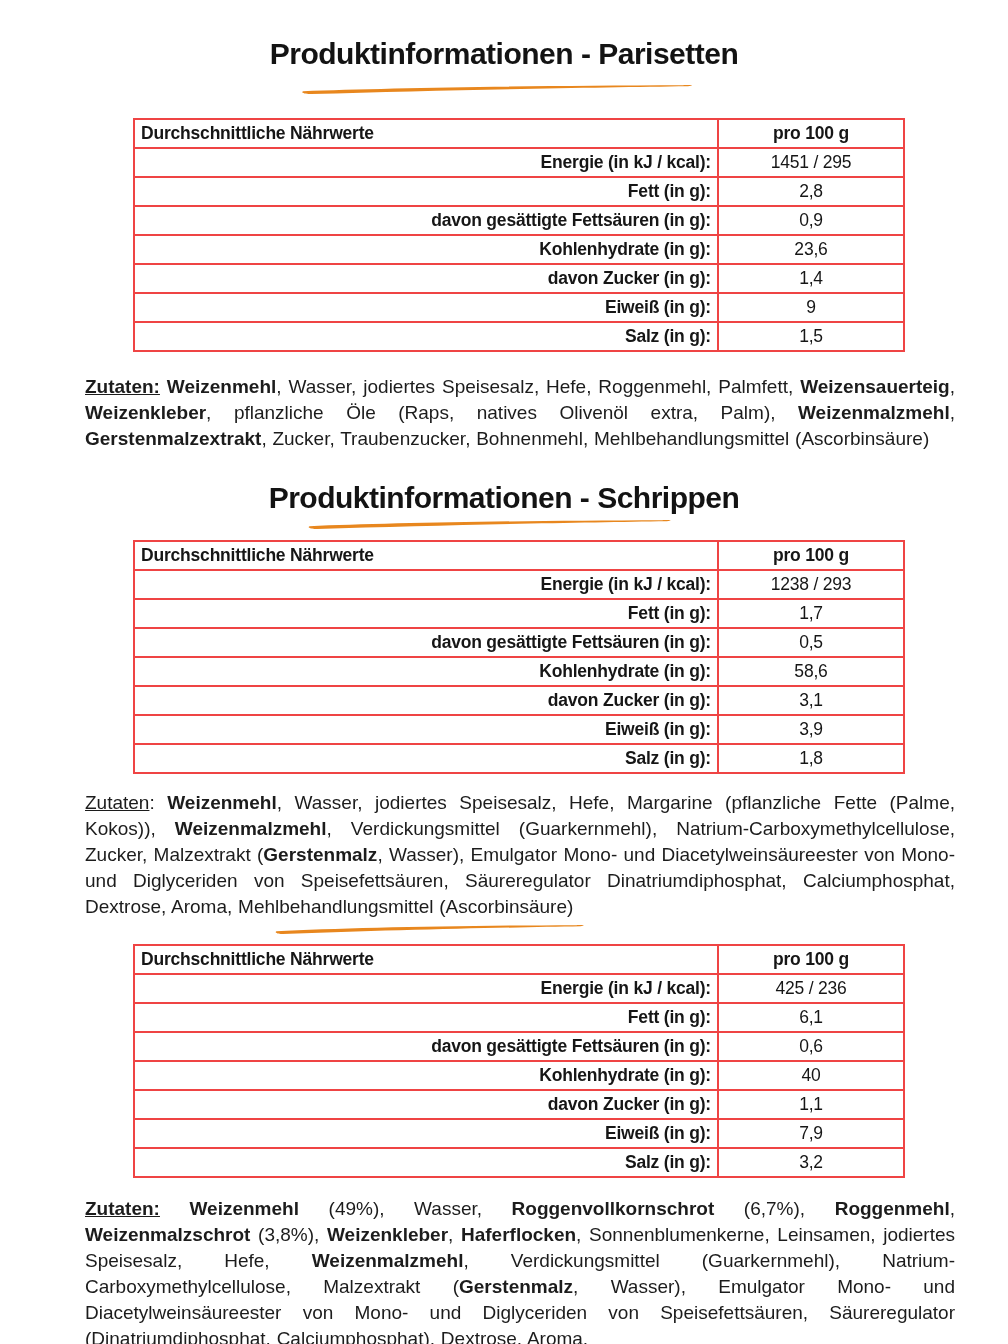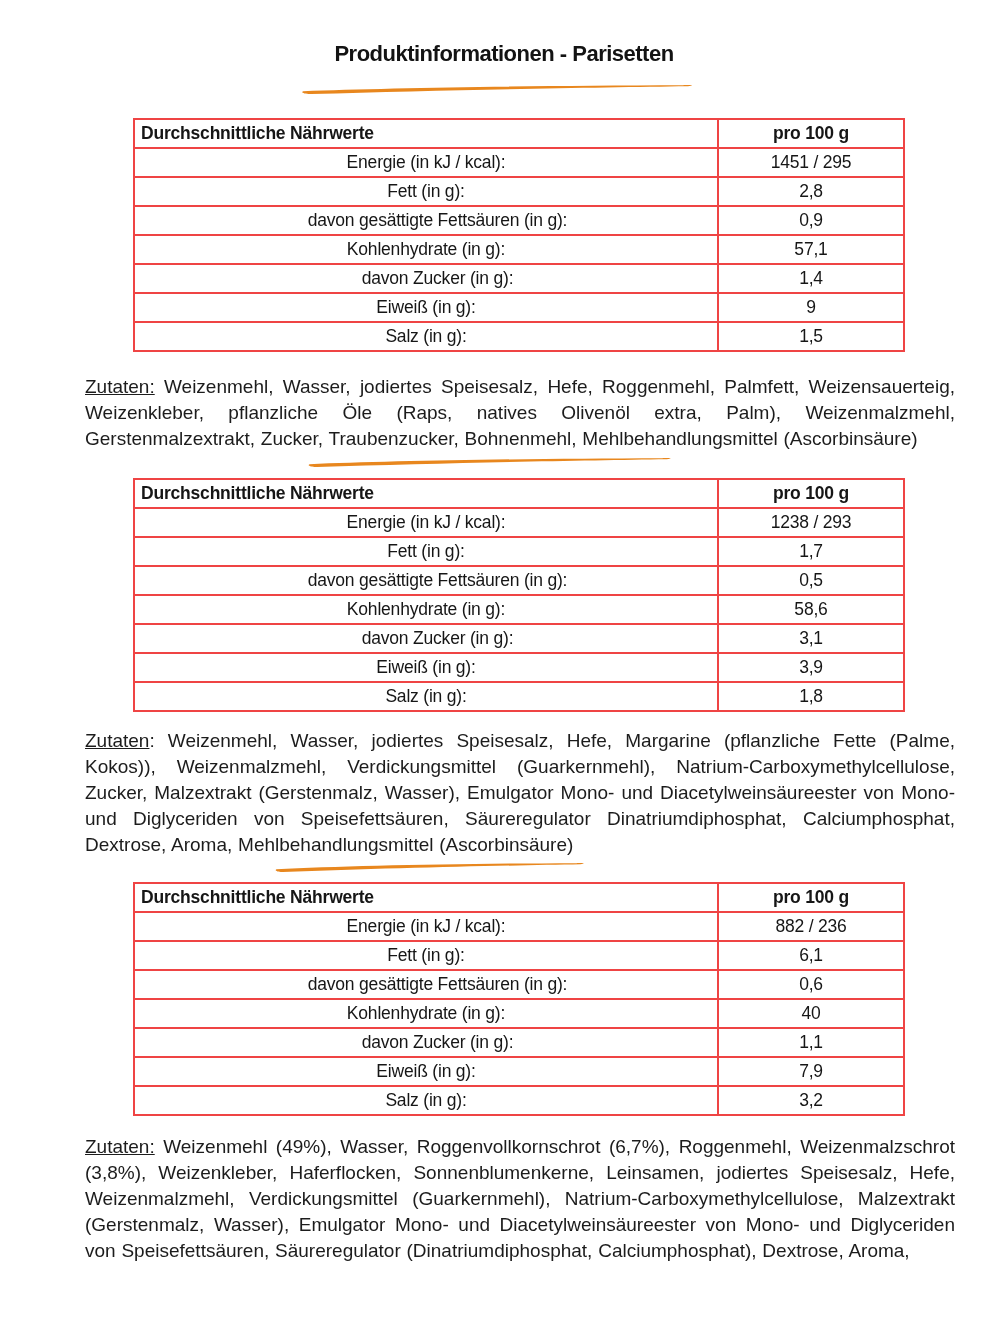--- a/index.html
+++ b/index.html
@@ -2,43 +2,43 @@
 <html lang="de"><head>
 <meta charset="utf-8">
 <style>
   html,body{margin:0;padding:0;}
   body{
     width:1008px;height:1344px;background:#ffffff;overflow:hidden;
     font-family:"Liberation Sans",sans-serif;color:#1a1a1a;
   }
   .section{display:block;}
   .section-title{
-    margin:0;text-align:center;font-size:22px;font-weight:bold;
+    margin:0;text-align:center;font-size:30px;font-weight:bold;
     letter-spacing:-0.5px;color:#131313;line-height:32px;
   }
   .swoosh{display:block;height:14px;margin:0 auto;}
   .ntable{
     border-collapse:collapse;margin-left:133px;width:770px;table-layout:fixed;
   }
   .ntable th,.ntable td{
     border:2px solid #ef4444;font-size:17.5px;padding:1px 6px;height:25px;
     letter-spacing:-0.2px;color:#161616;
   }
   th.h-label{text-align:left;font-weight:bold;}
   th.h-unit{font-weight:bold;}
   col.c-label{width:584px;}
   col.c-value{width:186px;}
-  td.lbl{text-align:center;font-weight:normal;}
+  td.lbl{text-align:right;font-weight:bold;}
   td.lbl.indent{padding-left:29px;}
   td.val{text-align:center;font-weight:normal;}
   .ingredients{
     margin:0 53px 0 85px;font-size:19px;line-height:26px;text-align:justify;
     color:#1c1c1c;word-spacing:0.5px;
   }
-  .b{font-weight:normal;margin-top:32px;}
+  .b{font-weight:bold;margin-top:32px;}
   .u{text-decoration:underline;}
 
   
   .section-1 .section-title{margin-top:38px;}
   .section-1 .swoosh{margin-top:12px;width:405px;transform:translateX(-7px);}
   .section-1 .ntable{margin-top:22px;}
   .section-1 .ingredients{margin-top:22px;}
 
   .section-2 .section-title{margin-top:30px;}
   .section-2 .swoosh{margin-top:3px;width:376px;transform:translateX(-14px);}
@@ -78,40 +78,41 @@
           <tr>
             <td class="lbl">Fett (in g):</td>
             <td class="val">2,8</td>
           </tr>
           <tr>
             <td class="lbl indent">davon gesättigte Fettsäuren (in g):</td>
             <td class="val">0,9</td>
           </tr>
           <tr>
             <td class="lbl">Kohlenhydrate (in g):</td>
-            <td class="val">57,1</td>
+            <td class="val">23,6</td>
           </tr>
           <tr>
             <td class="lbl indent">davon Zucker (in g):</td>
             <td class="val">1,4</td>
           </tr>
           <tr>
             <td class="lbl">Eiweiß (in g):</td>
             <td class="val">9</td>
           </tr>
           <tr>
             <td class="lbl">Salz (in g):</td>
             <td class="val">1,5</td>
           </tr>
         </tbody>
     </table>
     <p class="ingredients"><span class="b u">Zutaten:</span><span> </span><span class="b">Weizenmehl</span><span>, Wasser, jodiertes Speisesalz, Hefe, Roggenmehl, Palmfett, </span><span class="b">Weizensauerteig</span><span>, </span><span class="b">Weizenkleber</span><span>, pflanzliche Öle (Raps, natives Olivenöl extra, Palm), </span><span class="b">Weizenmalzmehl</span><span>, </span><span class="b">Gerstenmalzextrakt</span><span>, Zucker, Traubenzucker, Bohnenmehl, Mehlbehandlungsmittel (Ascorbinsäure)</span></p>
   </section>
 
   <section class="section section-2">
+    <h2 class="section-title">Produktinformationen - Schrippen</h2>
     <svg class="swoosh" viewBox="0 0 400 16" preserveAspectRatio="none" aria-hidden="true">
       <path d="M8 10.5 C 90 7, 230 4, 383 3.6 C 391 3.4, 396 4.0, 388 4.9 C 300 6.2, 150 9.2, 16 13.8 C 10 14.0, 5 12.2, 8 10.5 Z" fill="#E8871E"></path>
     </svg>
     <table class="ntable">
       <colgroup>
         <col class="c-label">
           <col class="c-value">
       </colgroup>
       <thead>
         <tr>
@@ -164,21 +165,21 @@
       </colgroup>
       <thead>
         <tr>
           <th class="h-label">Durchschnittliche Nährwerte</th>
           <th class="h-unit">pro 100 g</th>
         </tr>
       </thead>
       <tbody>
           <tr>
             <td class="lbl">Energie (in kJ / kcal):</td>
-            <td class="val">882 / 236</td>
+            <td class="val">425 / 236</td>
           </tr>
           <tr>
             <td class="lbl">Fett (in g):</td>
             <td class="val">6,1</td>
           </tr>
           <tr>
             <td class="lbl indent">davon gesättigte Fettsäuren (in g):</td>
             <td class="val">0,6</td>
           </tr>
           <tr>

